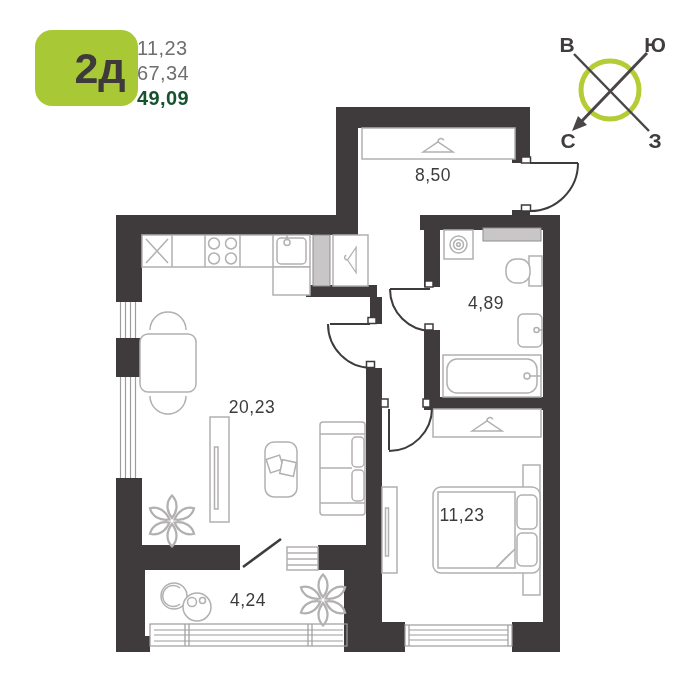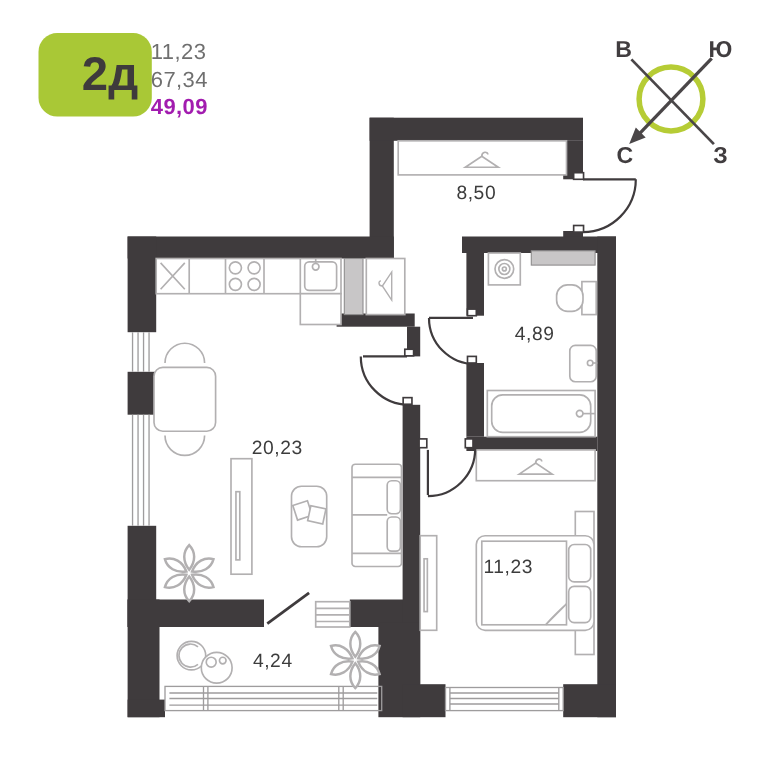--- a/index.html
+++ b/index.html
@@ -7,21 +7,21 @@
     position:relative;width:700px;height:700px;overflow:hidden;
     font-family:"Liberation Sans",sans-serif;background:#ffffff;
   }
   .badge{
     position:absolute;left:35px;top:30px;width:76px;height:76px;
     background:#a9c836;border-radius:17px;
     display:flex;align-items:center;justify-content:center;
     font-size:43px;font-weight:600;color:#3e3a3c;line-height:1;padding-left:27px;
   }
   .stats{position:absolute;left:137px;top:36px;font-size:20px;line-height:25px;color:#6f6f6f;letter-spacing:.4px;}
-  .stats .total{color:#a21caf;font-weight:700;}
+  .stats .total{color:#14532d;font-weight:700;}
   svg text{font-family:"Liberation Sans",sans-serif;}
   .room-label{font-size:17.5px;fill:#3c3c3c;letter-spacing:.5px;}
   .compass-letter{font-size:21px;font-weight:600;fill:#413d3f;}
 </style>
 </head>
 <body>
 
 <div class="stage">
 
   <div class="badge">2д</div>

